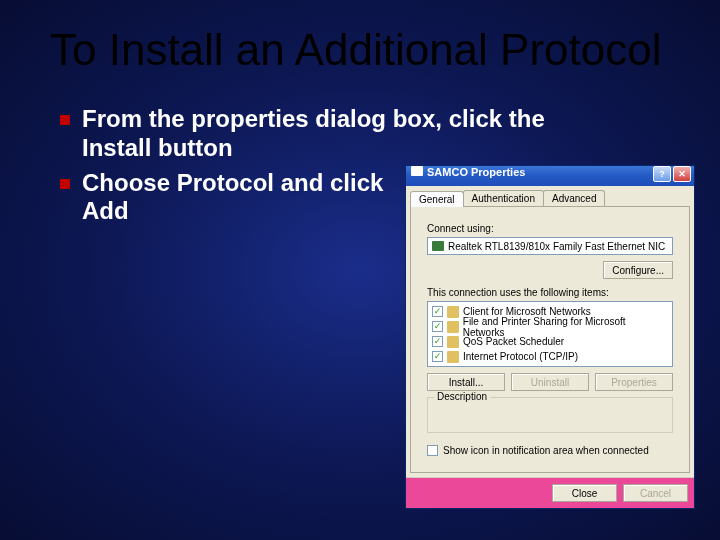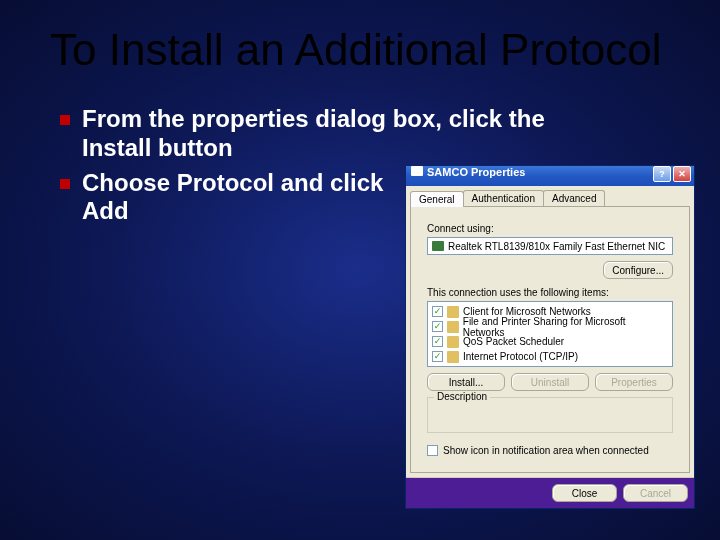--- a/index.html
+++ b/index.html
@@ -132,21 +132,21 @@
   .nic-icon {
     width: 12px; height: 10px;
     background: #3a7a3a;
     border-radius: 1px;
   }
   .small-btn {
     padding: 1px 8px;
     background: #ece9d8;
     border: 1px solid #aca899;
     font-size: 10px;
-    border-radius: 6px;
+    border-radius: 0;
     box-shadow: inset 1px 1px #fff;
     height: 18px;
   }
   .row-right { text-align: right; margin-bottom: 8px; }
   .items-box {
     background: #fff;
     border: 1px solid #7f9db9;
     padding: 2px;
     margin-bottom: 6px;
   }
@@ -193,21 +193,21 @@
     display: flex;
     gap: 5px;
     font-size: 10px;
   }
   .footer {
     display: flex;
     justify-content: flex-end;
     gap: 6px;
     padding: 6px;
     border-top: 1px solid #d0ccc0;
-    background: #4c1d95;
+    background: #ec4899;
   }
   .footer .small-btn { width: 65px; text-align: center; }
 </style>
 </head>
 <body>
 
 <div class="slide-title">To Install an Additional Protocol</div>
 
 <div class="bullets">
   <div class="bullet wide">

